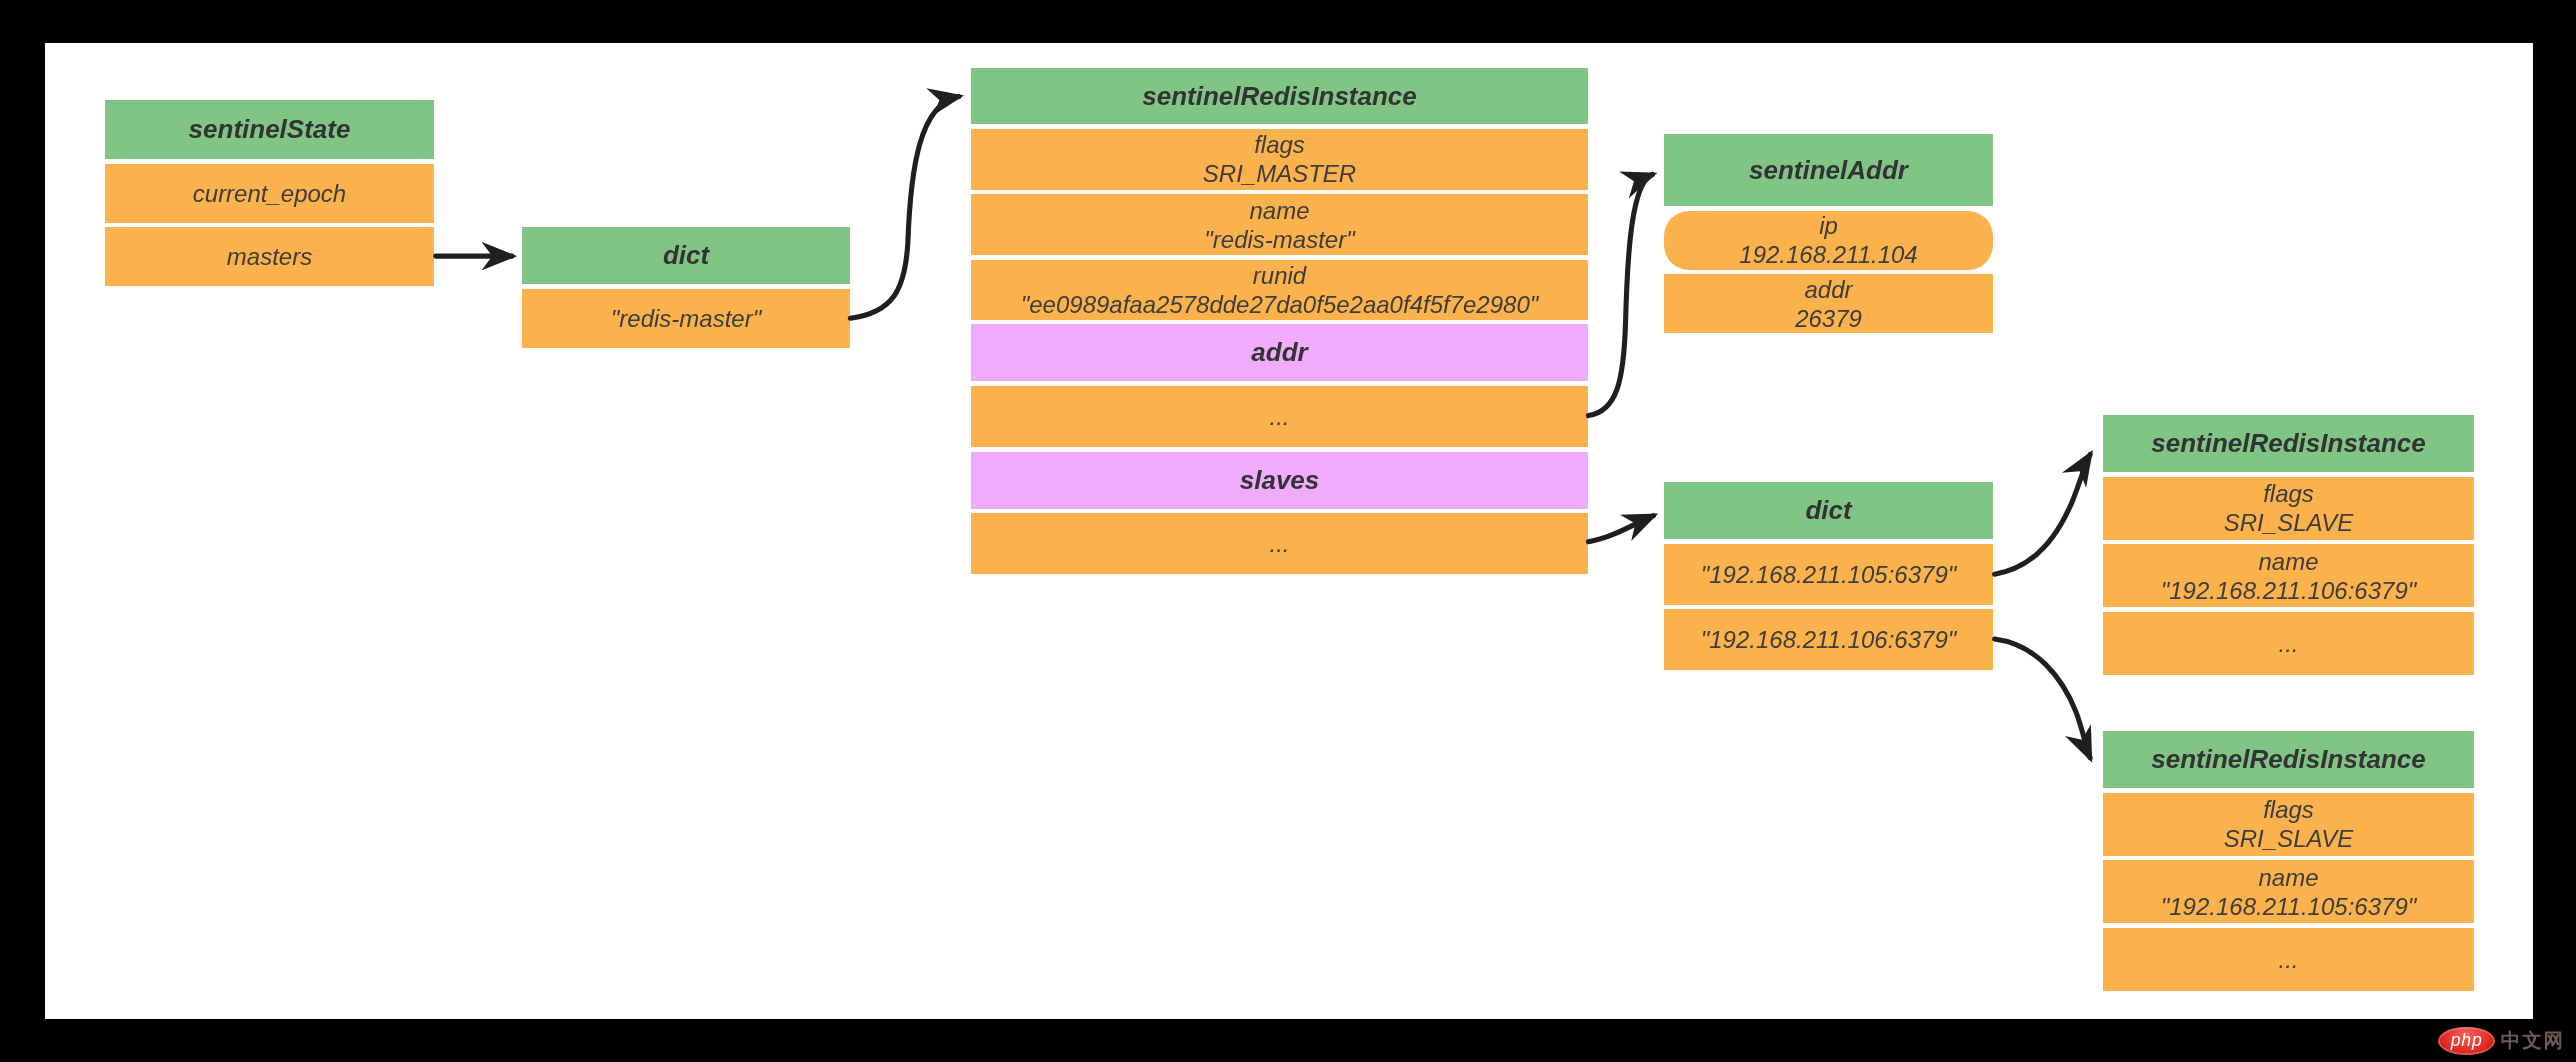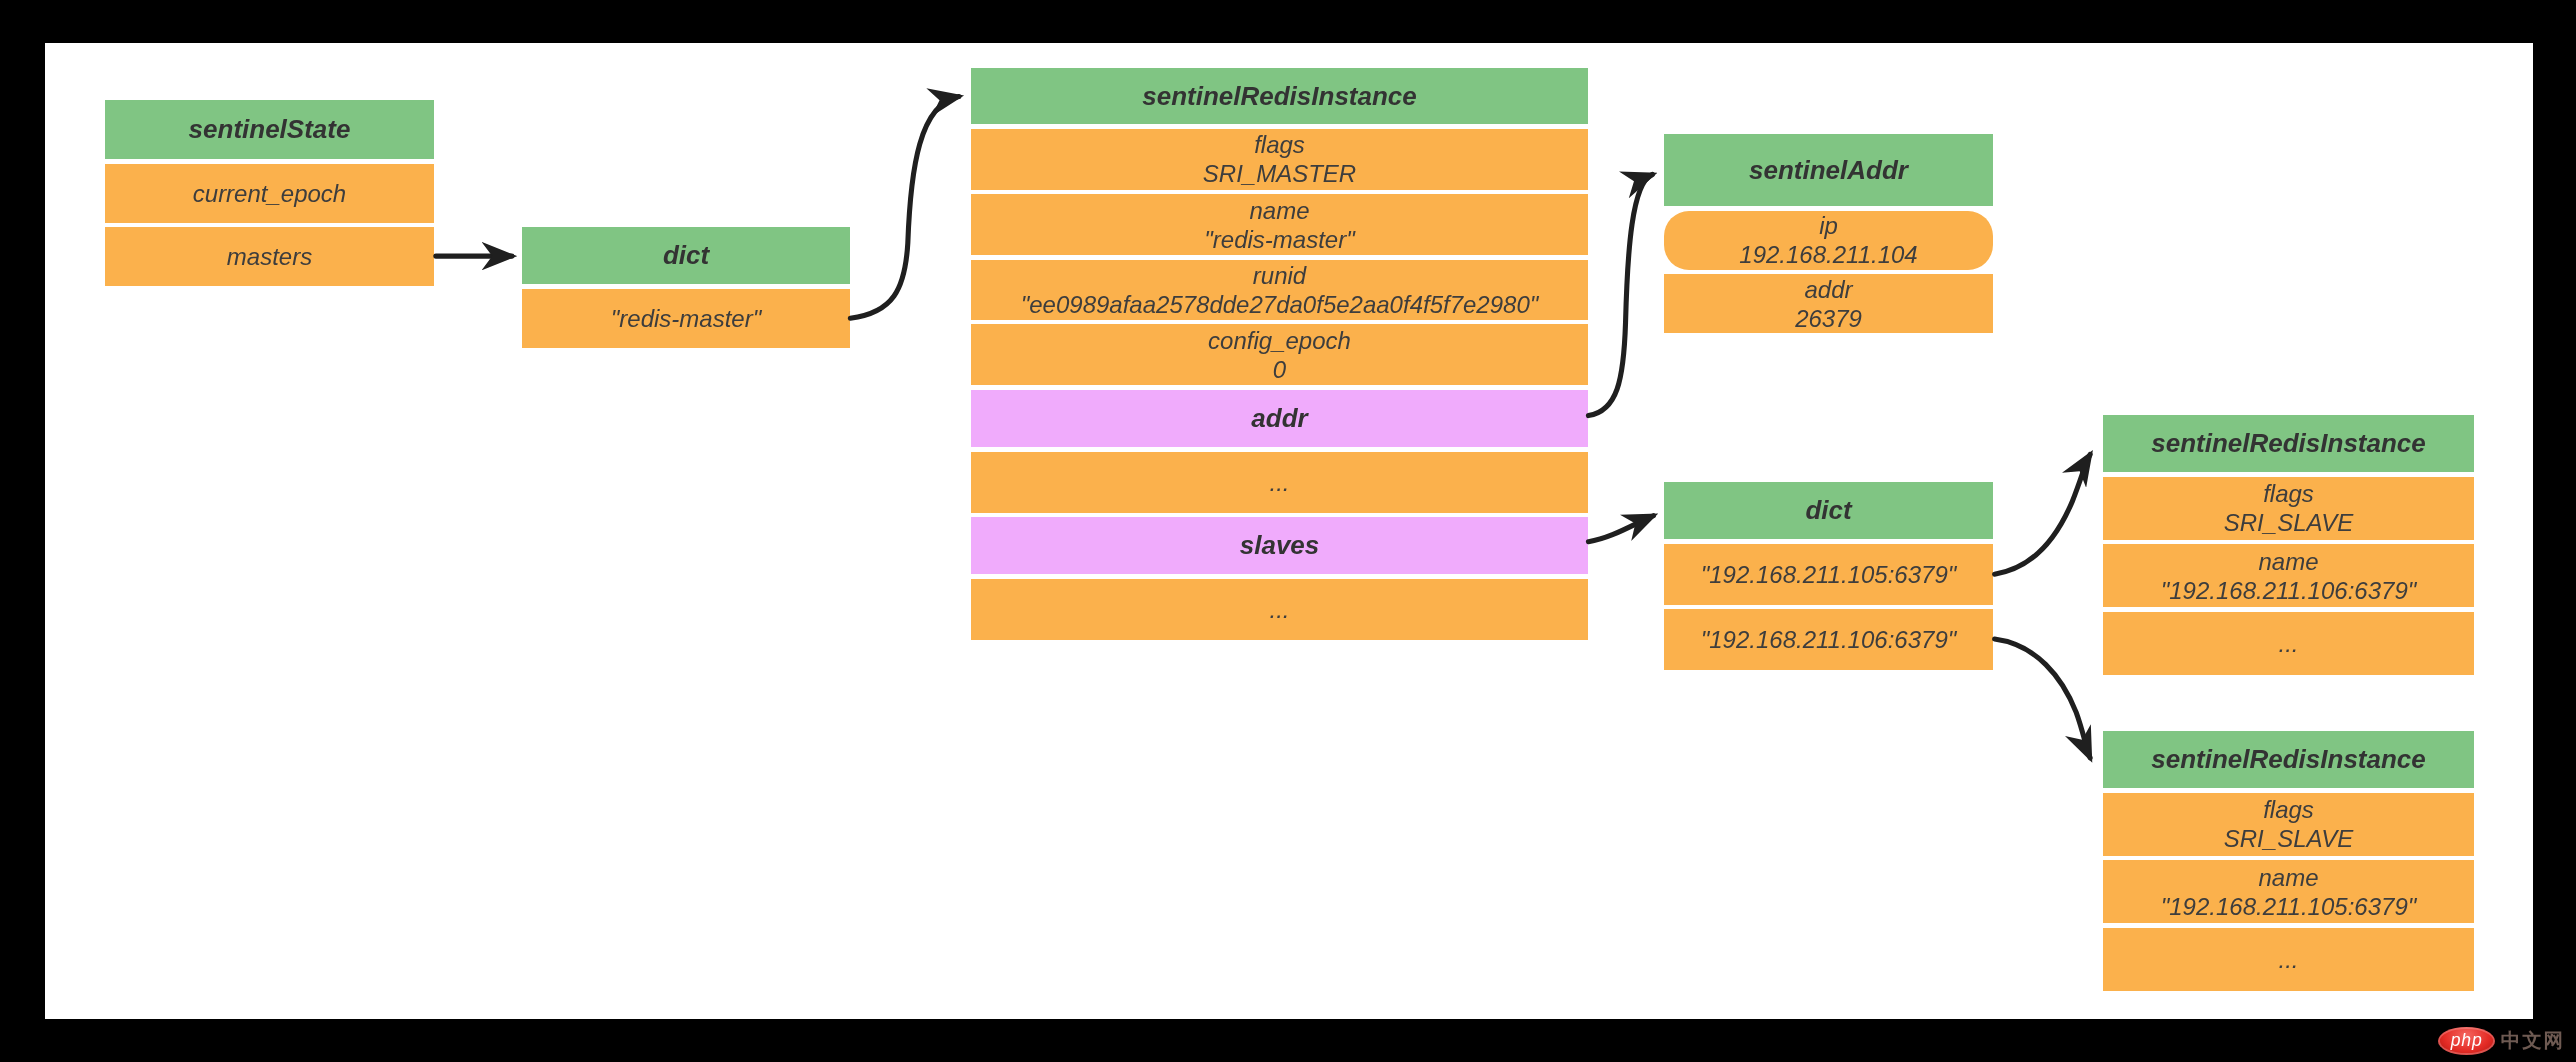--- a/index.html
+++ b/index.html
@@ -51,24 +51,20 @@
       <div>flags</div>
       <div>SRI_MASTER</div>
     </div>
     <div class="row" style="height:61px;">
       <div>name</div>
       <div>"redis-master"</div>
     </div>
     <div class="row" style="height:60px;">
       <div>runid</div>
       <div>"ee0989afaa2578dde27da0f5e2aa0f4f5f7e2980"</div>
-    </div>
-    <div class="row" style="height:61px;">
-      <div>config_epoch</div>
-      <div>0</div>
     </div>
     <div class="subhdr" style="height:57px;">addr</div>
     <div class="row" style="height:61px;">
       <div>...</div>
     </div>
     <div class="subhdr" style="height:57px;">slaves</div>
     <div class="row" style="height:61px;">
       <div>...</div>
     </div>
   </div>

